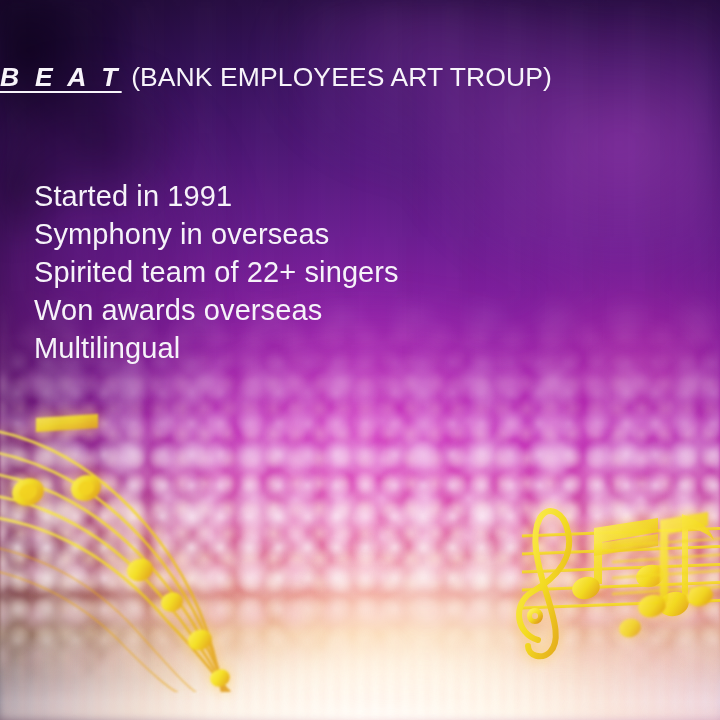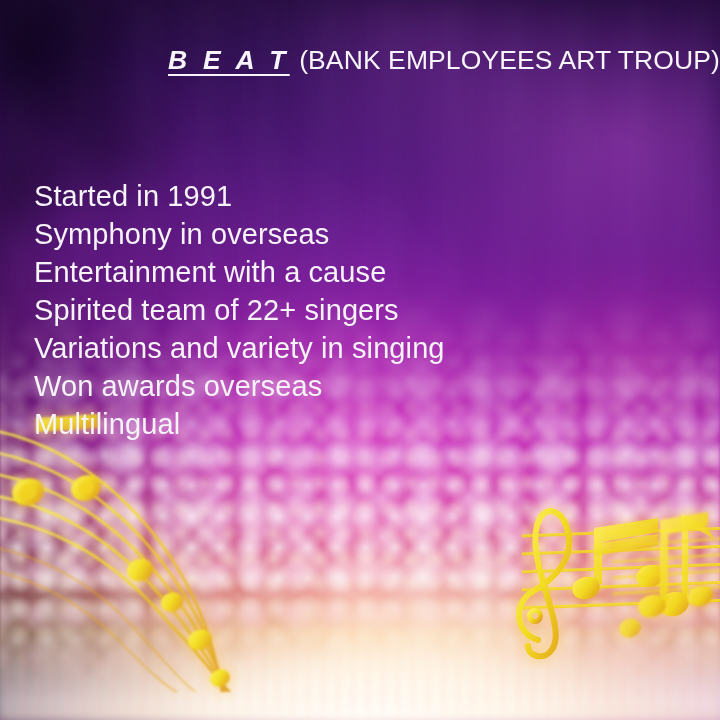--- a/index.html
+++ b/index.html
@@ -188,23 +188,23 @@
     width: 118px;
     height: 140px;
     filter: blur(0.8px) drop-shadow(0 0 6px rgba(255,200,40,0.5));
     opacity: .95;
   }
 
   
   .title-block {
     position: absolute;
     left: 0;
-    top: 44px;
+    top: 61px;
     width: 720px;
-    text-align: right;
+    text-align: left;
     z-index: 10;
   }
   .title-line1 {
     font-size: 26.5px;
     color: #f7f4fa;
     letter-spacing: .1px;
     white-space: nowrap;
     line-height: 1.22;
   }
   .brand {
@@ -358,20 +358,18 @@
     <ellipse cx="18" cy="128" rx="11" ry="9" transform="rotate(-16 18 128)" fill="url(#gold3)" opacity=".85"></ellipse>
   </svg>
 
   <div class="title-block">
     <div class="title-line1"><span class="brand">B E A T</span><span> (BANK EMPLOYEES ART TROUP)</span></div>
   </div>
 
   <div class="body-block">
     <div class="body-line">Started in 1991</div>
     <div class="body-line">Symphony in overseas</div>
-    <div class="body-line">Entertainment with a cause</div>
     <div class="body-line">Spirited team of 22+ singers</div>
-    <div class="body-line">Variations and variety in singing</div>
     <div class="body-line">Won awards overseas</div>
     <div class="body-line">Multilingual</div>
   </div>
 
 </div>
 
 </body></html>

